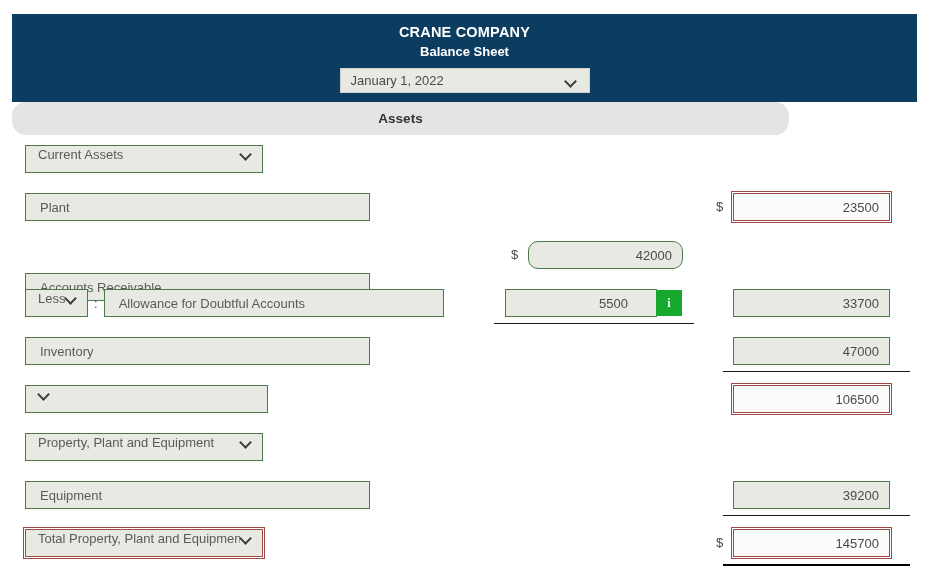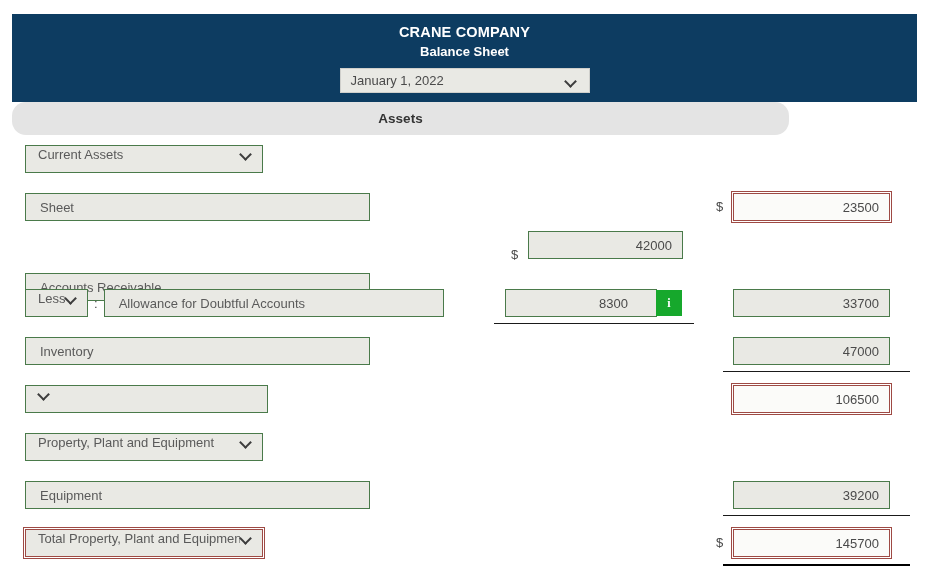--- a/index.html
+++ b/index.html
@@ -222,46 +222,46 @@
 
   <div class="row">
     <div class="ctl sel" style="position:absolute;left:25px;top:10px;width:238px;">
       <span class="sel-text">Current Assets</span>
       <span class="chev"></span>
     </div>
   </div>
 
   <div class="row">
     <div class="ctl txt" style="position:absolute;left:25px;top:10px;width:345px;">
-      <span>Sheet</span>
+      <span>Plant</span>
     </div>
     <span class="dollar" style="left:716px;top:10px;">$</span>
     <div class="amt red" style="left:733px;top:10px;width:157px;">23500</div>
   </div>
 
   <div class="row">
     <div class="ctl txt" style="position:absolute;left:25px;top:10px;width:345px;margin-top:32px;">
       <span>Accounts Receivable</span>
     </div>
     <span class="dollar" style="left:511px;top:10px;">$</span>
-    <div class="amt" style="left:528px;top:0;width:155px;">42000</div>
+    <div class="amt" style="left:528px;top:10px;width:155px;border-radius:10px;">42000</div>
   </div>
 
   <div class="row">
     <div class="less-group" style="position:absolute;left:25px;top:10px;">
       <div class="ctl sel less-sel">
         <span class="sel-text">Less</span>
         <span class="chev"></span>
       </div>
       <span class="colon">:</span>
       <div class="ctl txt" style="width:340px;">
         <span>Allowance for Doubtful Accounts</span>
       </div>
     </div>
-    <div class="amt" style="left:505px;top:10px;width:152px;padding-right:28px;">8300</div>
+    <div class="amt" style="left:505px;top:10px;width:152px;padding-right:28px;">5500</div>
     <div class="info-btn" style="left:656px;top:11px;">i</div>
     <div class="rule" style="left:494px;top:44px;width:200px;"></div>
     <div class="amt" style="left:733px;top:10px;width:157px;">33700</div>
   </div>
 
   <div class="row">
     <div class="ctl txt" style="position:absolute;left:25px;top:10px;width:345px;">
       <span>Inventory</span>
     </div>
     <div class="amt" style="left:733px;top:10px;width:157px;">47000</div>

